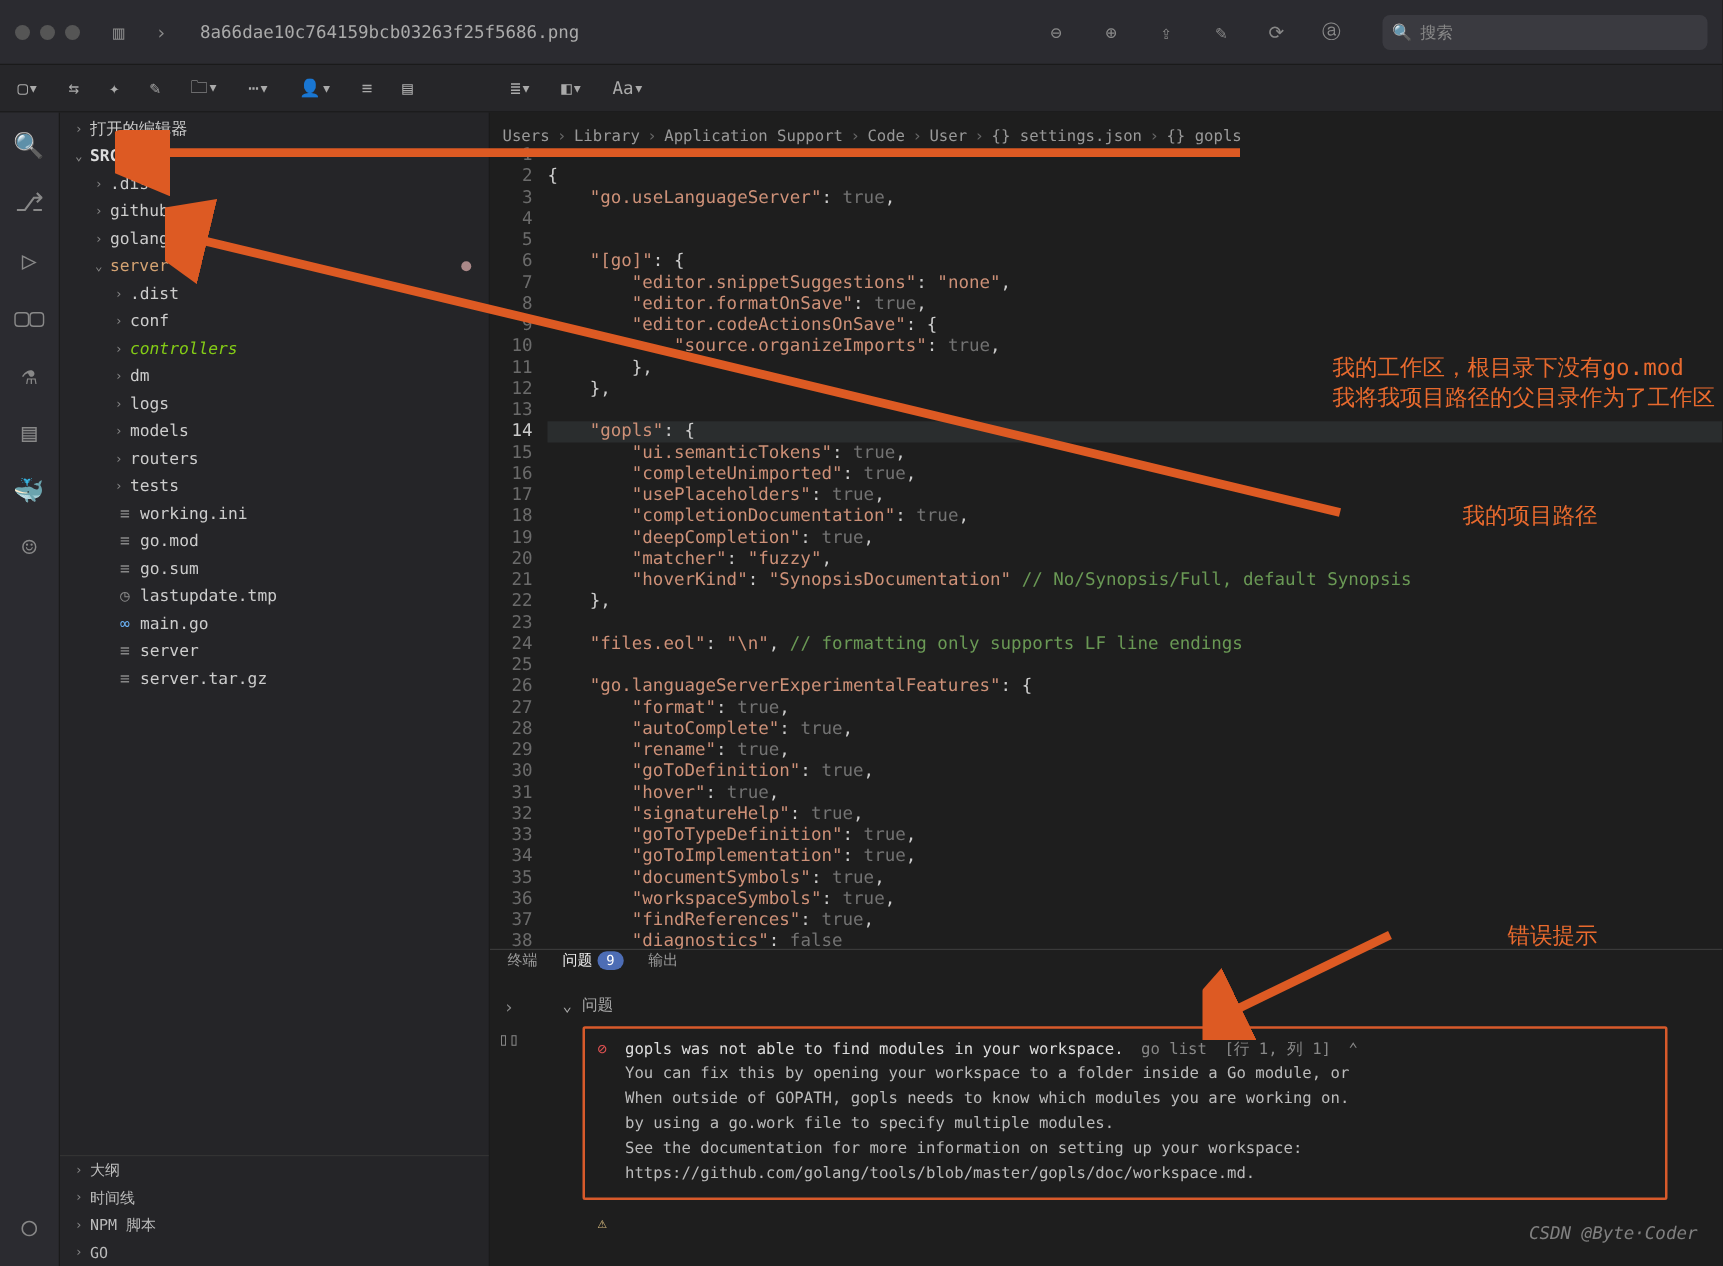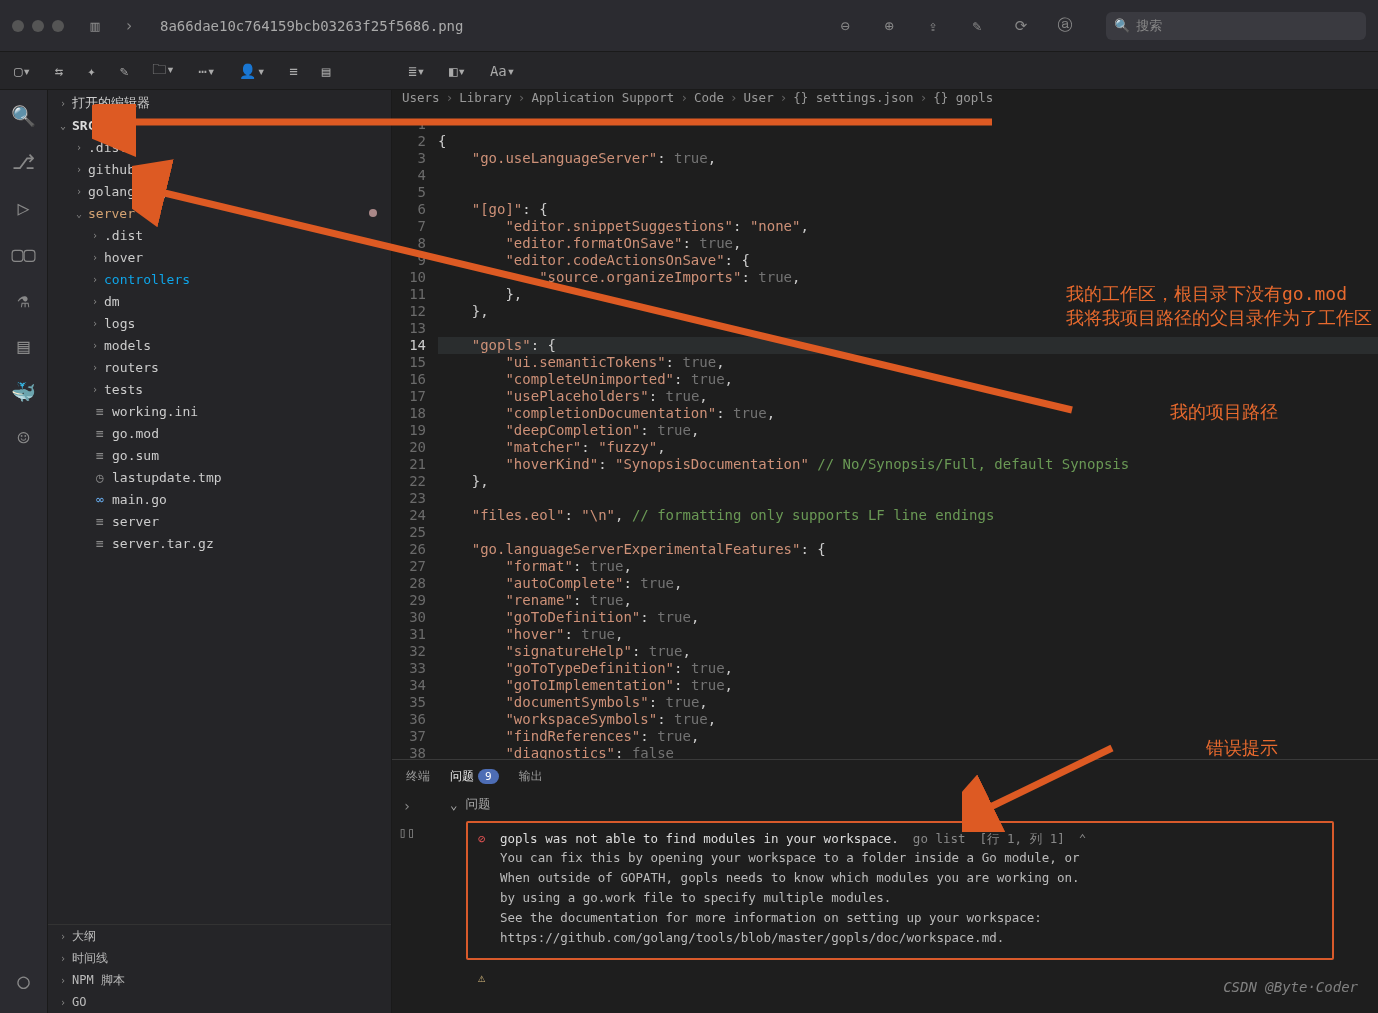--- a/index.html
+++ b/index.html
@@ -17,36 +17,36 @@
 .main { display:flex; height: calc(1013px - 52px - 38px); }
 .activitybar { width:48px; background:#2b2b30; display:flex; flex-direction:column; align-items:center; padding-top:14px; gap:22px; border-right:1px solid #1a1a1a;}
 .activitybar .ab { color:#888; font-size:20px; cursor:pointer;}
 .sidebar { width:344px; background:#252528; display:flex; flex-direction:column; font-size:13px; border-right:1px solid #1a1a1a;}
 .tree { flex:1; overflow:hidden; padding-top:2px;}
 .row { display:flex; align-items:center; height:22px; color:#ccc; padding-right:8px; cursor:pointer;}
 .row .chev { width:12px; color:#888; font-size:10px;}
 .row .fic { width:16px; text-align:center; color:#888; margin-right:4px;}
 .row.src-hdr { font-weight:600; color:#ddd;}
 .row .lbl { white-space:nowrap;}
-.row.sel .lbl { color:#0ea5e9;}
+.row.sel .lbl { color:#84cc16;font-style:italic;}
 .row .dot { margin-left:auto; width:8px; height:8px; background:#a88; border-radius:50%; margin-right:6px;}
 .outline { border-top:1px solid #333;}
 .outline .row { color:#bbb; font-size:12px;}
 .editor-area { flex:1; display:flex; flex-direction:column; background:#1e1e1e; position:relative;}
-.breadcrumb { height:26px; display:flex; align-items:flex-start; font-size:12.5px; color:#999; padding-left:10px; gap:6px;}
+.breadcrumb { height:26px; display:flex; align-items:flex-end; font-size:12.5px; color:#999; padding-left:10px; gap:6px;}
 .breadcrumb .sep{color:#666;}
 .code { flex:1; display:flex; font-family: Menlo, Consolas, monospace; font-size:14px; line-height:17px; overflow:hidden;}
 .gutter { width:46px; text-align:right; color:#6b6b6b; padding-top:0px;}
 .gutter div { height:17px; padding-right:12px;}
 .gutter .cur { color:#ccc;}
 .src { flex:1; position:relative; padding-top:0px;}
 .src div.line { height:17px; white-space:pre;} .tk-str{color:#ce9178;} .tk-bool{color:#737373;} .tk-cmt{color:#6a9955;} .tk-prop{color:#ce9178;}
 .lh { background:#2a2d2e;}
 .panel { height:254px; background:#1e1e1e; border-top:1px solid #3a3a3a; display:flex; flex-direction:column;}
-.ptabs { height:32px; display:flex; align-items:center; padding-left:14px; gap:20px; font-size:12px; color:#999;}
+.ptabs { height:32px; display:flex; padding-left:14px; gap:20px; font-size:12px; color:#999;}
 .ptabs .pt.active { color:#eee;}
 .ptabs .badge { background:#4d6db5; color:#fff; border-radius:9px; padding:1px 7px; font-size:11px; margin-left:4px;}
 .pbody { flex:1; font-size:12.5px; color:#ccc; overflow:hidden; position:relative;}
 .phead { color:#aaa; padding:4px 12px 4px 28px; display:flex; align-items:center; gap:8px;}
 .err-box { border:2.5px solid #d85a2b; margin:4px 44px 8px 44px; padding:8px 10px 10px 10px; border-radius:2px;}
 .err-row { display:flex; align-items:flex-start; gap:8px; color:#ccc;}
 .err-icon { color:#e05252; width:14px;}
 .err-msg { color:#ddd;}
 .err-meta { color:#888; margin-left:6px;}
 .err-det { color:#bbb; padding-left:22px; line-height:20px;}
@@ -144,21 +144,21 @@
           <span class="chev">⌄</span>
           <span class="lbl" style="color:#d4a373">server</span>
           <span class="dot"></span>
         </div>
       <div class="row" style="padding-left:44px">
           <span class="chev">›</span>
           <span class="lbl">.dist</span>
         </div>
       <div class="row" style="padding-left:44px">
           <span class="chev">›</span>
-          <span class="lbl">hover</span>
+          <span class="lbl">conf</span>
         </div>
       <div class="row sel" style="padding-left:44px">
           <span class="chev">›</span>
           <span class="lbl">controllers</span>
         </div>
       <div class="row" style="padding-left:44px">
           <span class="chev">›</span>
           <span class="lbl">dm</span>
         </div>
       <div class="row" style="padding-left:44px">

